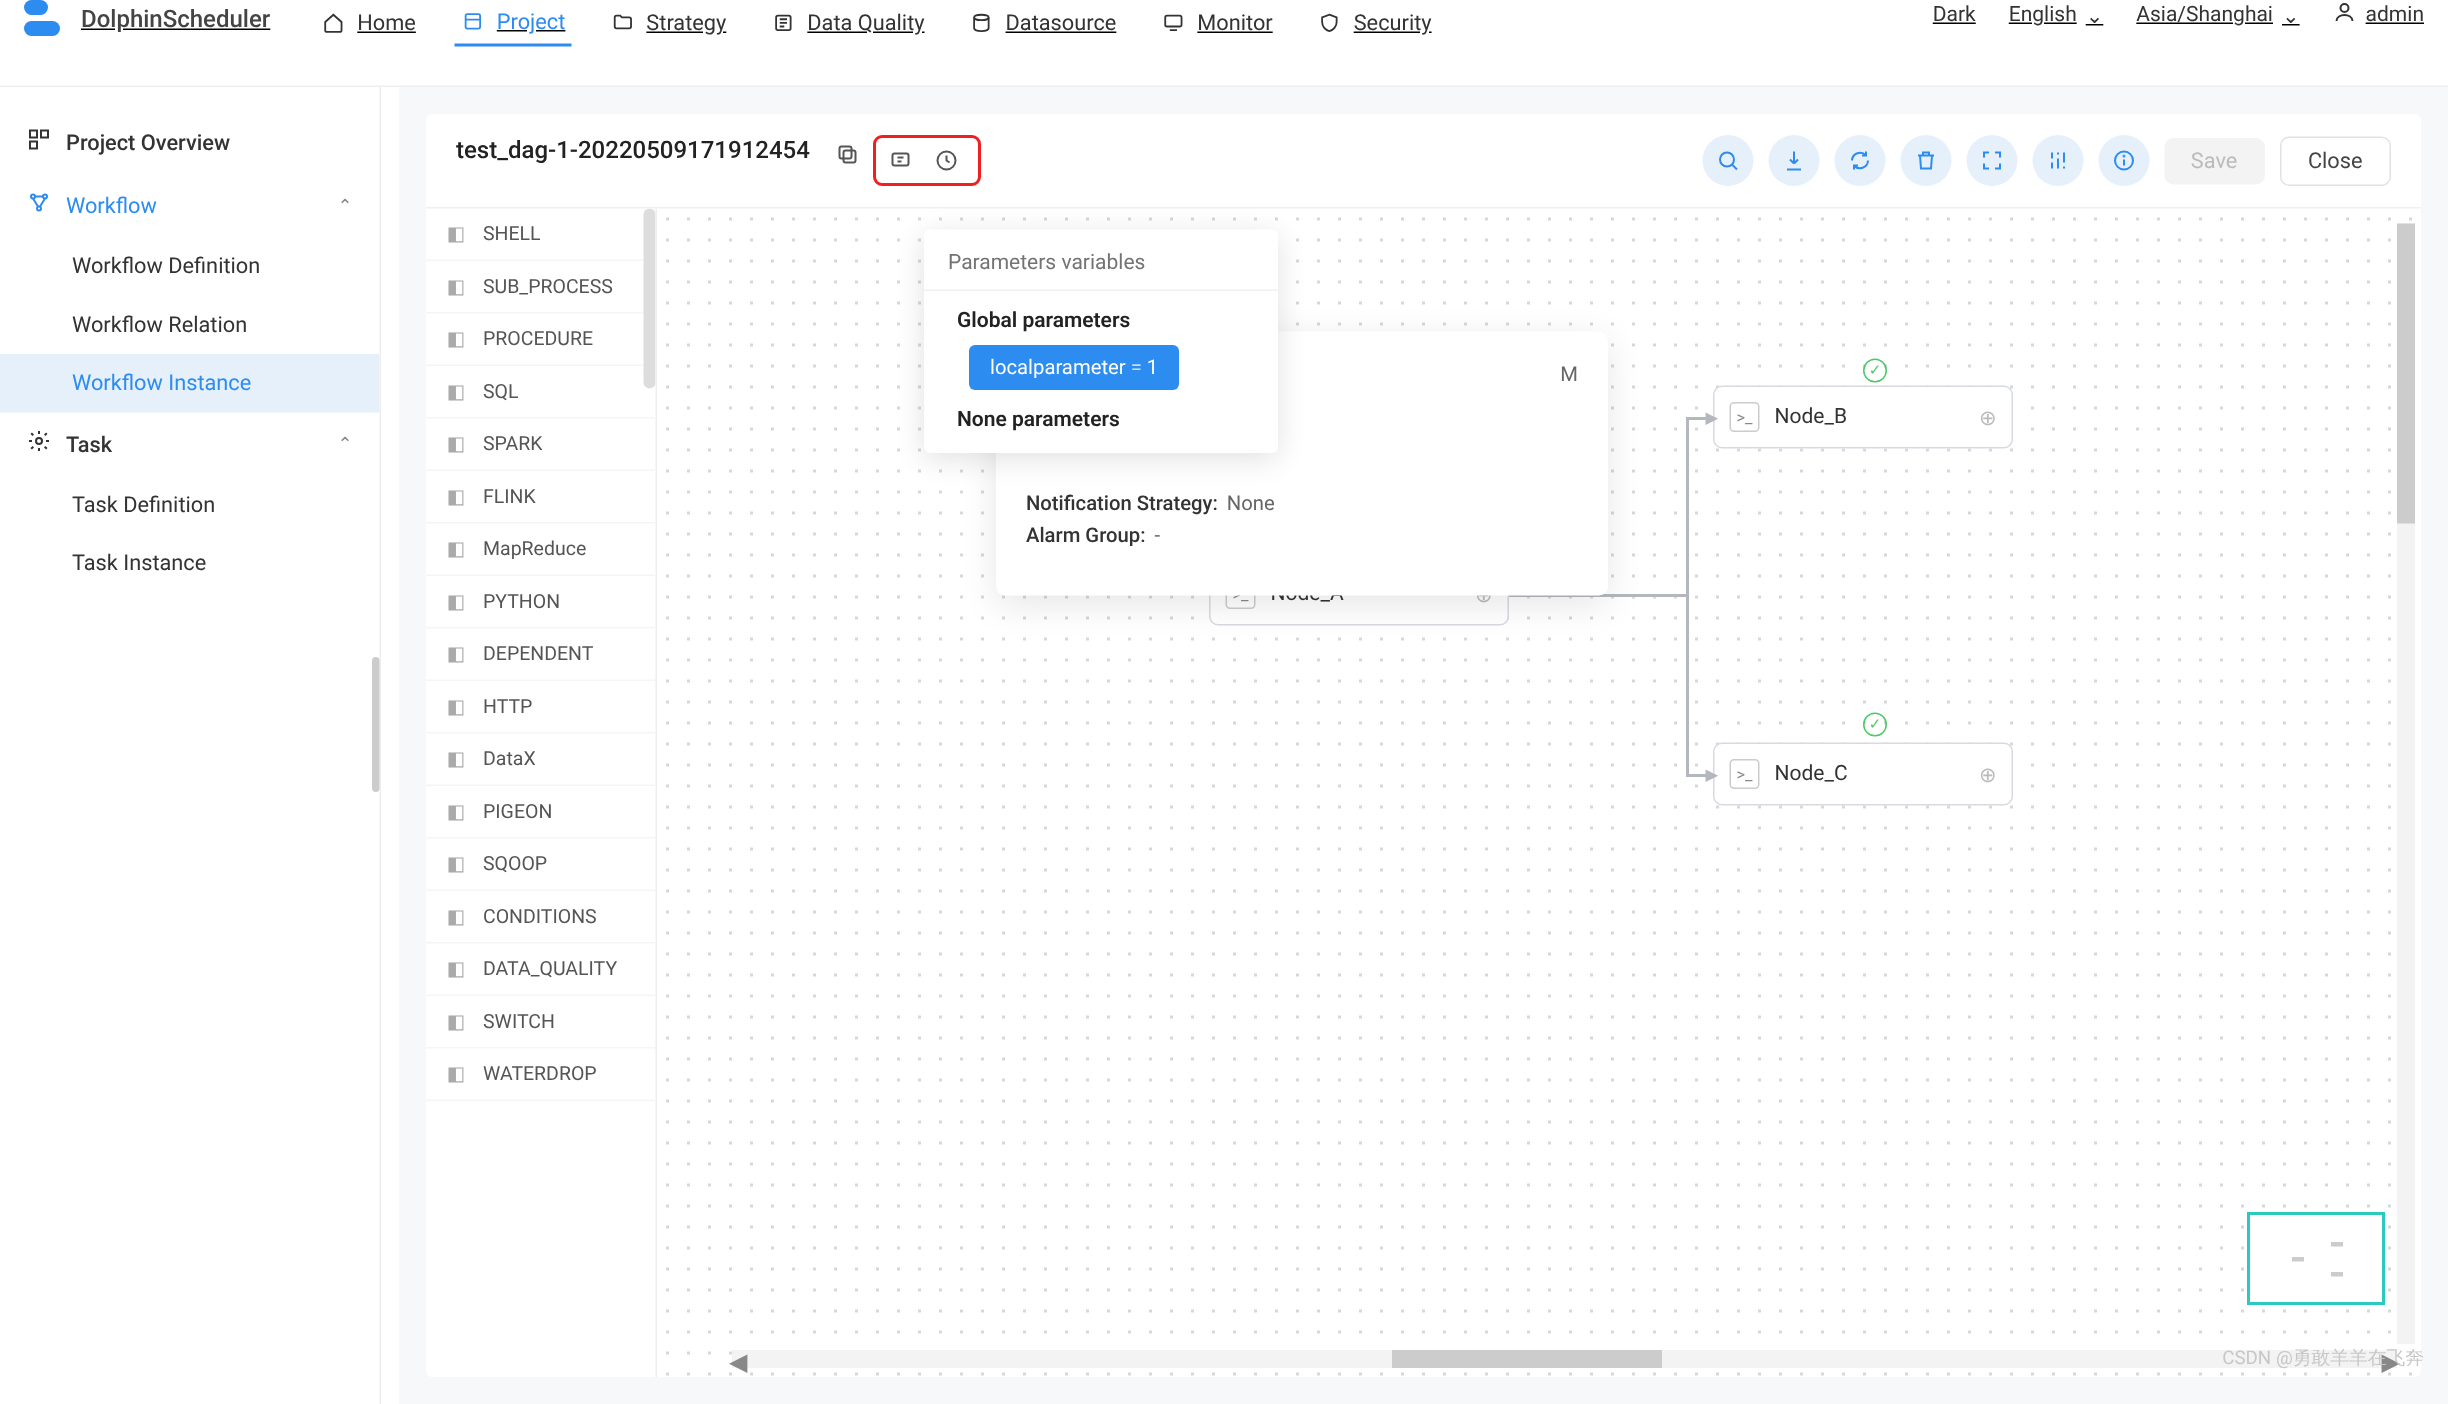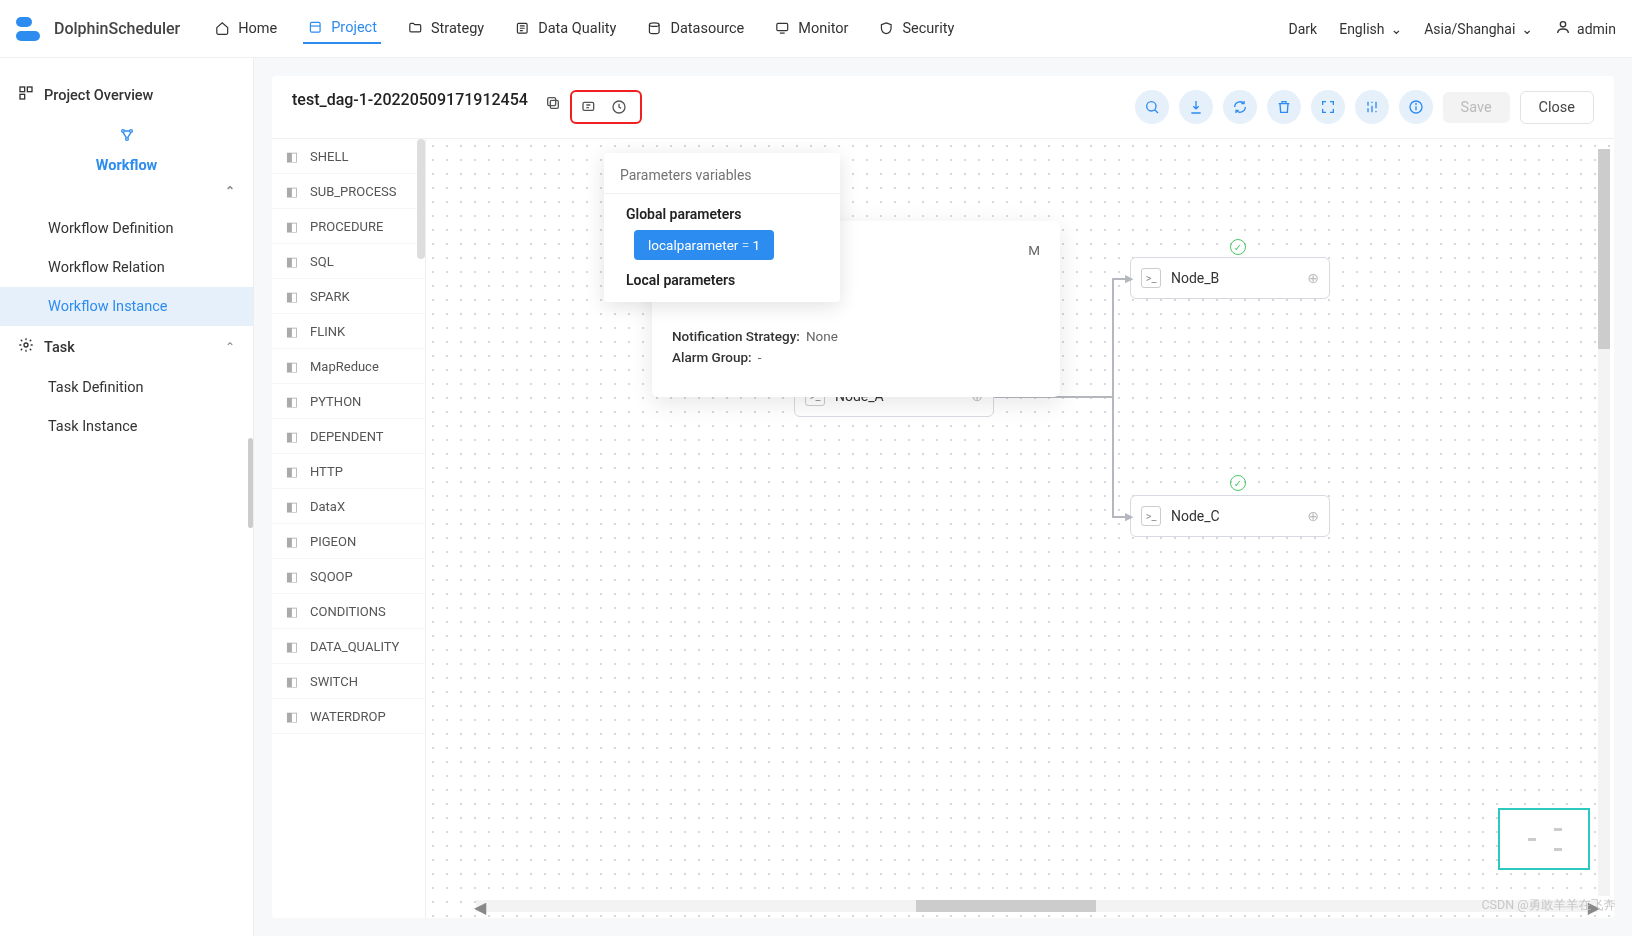--- a/index.html
+++ b/index.html
@@ -1,37 +1,37 @@
 <!DOCTYPE html>
 <html><head>
 <meta charset="utf-8">
 <style>
 * { box-sizing: border-box; margin: 0; padding: 0; font-family: -apple-system, BlinkMacSystemFont, "Segoe UI", Roboto, sans-serif; }
 body { background: #fff; width: 1632px; height: 936px; overflow: hidden; position: relative; }
 
 
-.header { display: flex; align-items: center; height: 58px; border-bottom: 1px solid #eee; padding: 0 16px; }
+.header { display: flex; align-items: flex-start; height: 58px; border-bottom: 1px solid #eee; padding: 0 16px; text-decoration: underline; }
 .logo { display: flex; align-items: center; gap: 8px; font-size: 16px; color: #444; font-weight: 500; margin-right: 30px; }
 .logo-icon { width: 30px; height: 24px; position: relative; }
 .logo-icon:before { content:""; position:absolute; left:0; top:0; width:16px; height:10px; background:#2d8cf0; border-radius:5px;}
 .logo-icon:after { content:""; position:absolute; left:0; bottom:0; width:24px; height:10px; background:#2d8cf0; border-radius:5px;}
 .nav { display: flex; gap: 22px; flex: 1; }
 .nav-item { display: flex; align-items: center; gap: 8px; font-size: 14.5px; color: #333; cursor: pointer; padding: 6px 4px; }
 .nav-item.active { color: #2d8cf0; border-bottom: 2px solid #2d8cf0; }
 .nav-icon { width: 16px; height: 16px; display: inline-flex; align-items:center; justify-content:center; }
 .header-right { display: flex; align-items: center; gap: 22px; font-size: 14px; color: #333; }
 .hr-item { display:flex; align-items:center; gap:6px; cursor:pointer; }
 
 
-.main { display: flex; height: calc(936px - 58px); }
+.main { display: flex; height: calc(936px - 58px); gap: 12px; }
 .sidebar { width: 254px; border-right: 1px solid #eee; padding-top: 16px; position:relative; }
 .side-item { display: flex; align-items: center; gap: 10px; padding: 11px 18px; font-size: 14.5px; color: #333; cursor: pointer; }
 .side-item.bold { font-weight: 500; }
 .side-item.active { background: #e6f0fb; color: #2d8cf0; }
-.side-item.section { font-weight: 700; color:#2d8cf0;flex-direction:column; }
+.side-item.section { font-weight: 400; color:#2d8cf0; }
 .side-sub { padding-left: 48px; }
 .chev { margin-left:auto; color:#888; font-size:12px; }
 .side-scroll { position:absolute; right:0; top:380px; width:5px; height:90px; background:#ccc; border-radius:3px; }
 
 
 .content { flex:1; background:#f7f8fa; padding: 18px; position:relative; }
 .card { background:#fff; border-radius:4px; height:100%; display:flex; flex-direction:column; }
 
 
 .toolbar { display:flex; padding: 14px 20px; border-bottom:1px solid #f0f0f0; position:relative; }
@@ -388,21 +388,21 @@
                 <span class="val">-</span>
               </div>
           </div>
 
           <div class="popup">
             <div class="popup-title">Parameters variables</div>
             <div class="popup-h">Global parameters</div>
             <div class="chip">
               <span>localparameter</span><span class="eq"> = </span><span>1</span>
             </div>
-            <div class="popup-h">Local parameters</div>
+            <div class="popup-h">None parameters</div>
           </div>
 
           <div class="status-ic" style="left:468px; top:216px;">✓</div>
           <div class="dag-node" style="left:368px; top:236px;">
             <span class="nic">&gt;_</span>
             <span class="nname">Node_A</span>
             <span class="plus">⊕</span>
           </div>
 
           <div class="status-ic" style="left:804px; top:100px;">✓</div>

